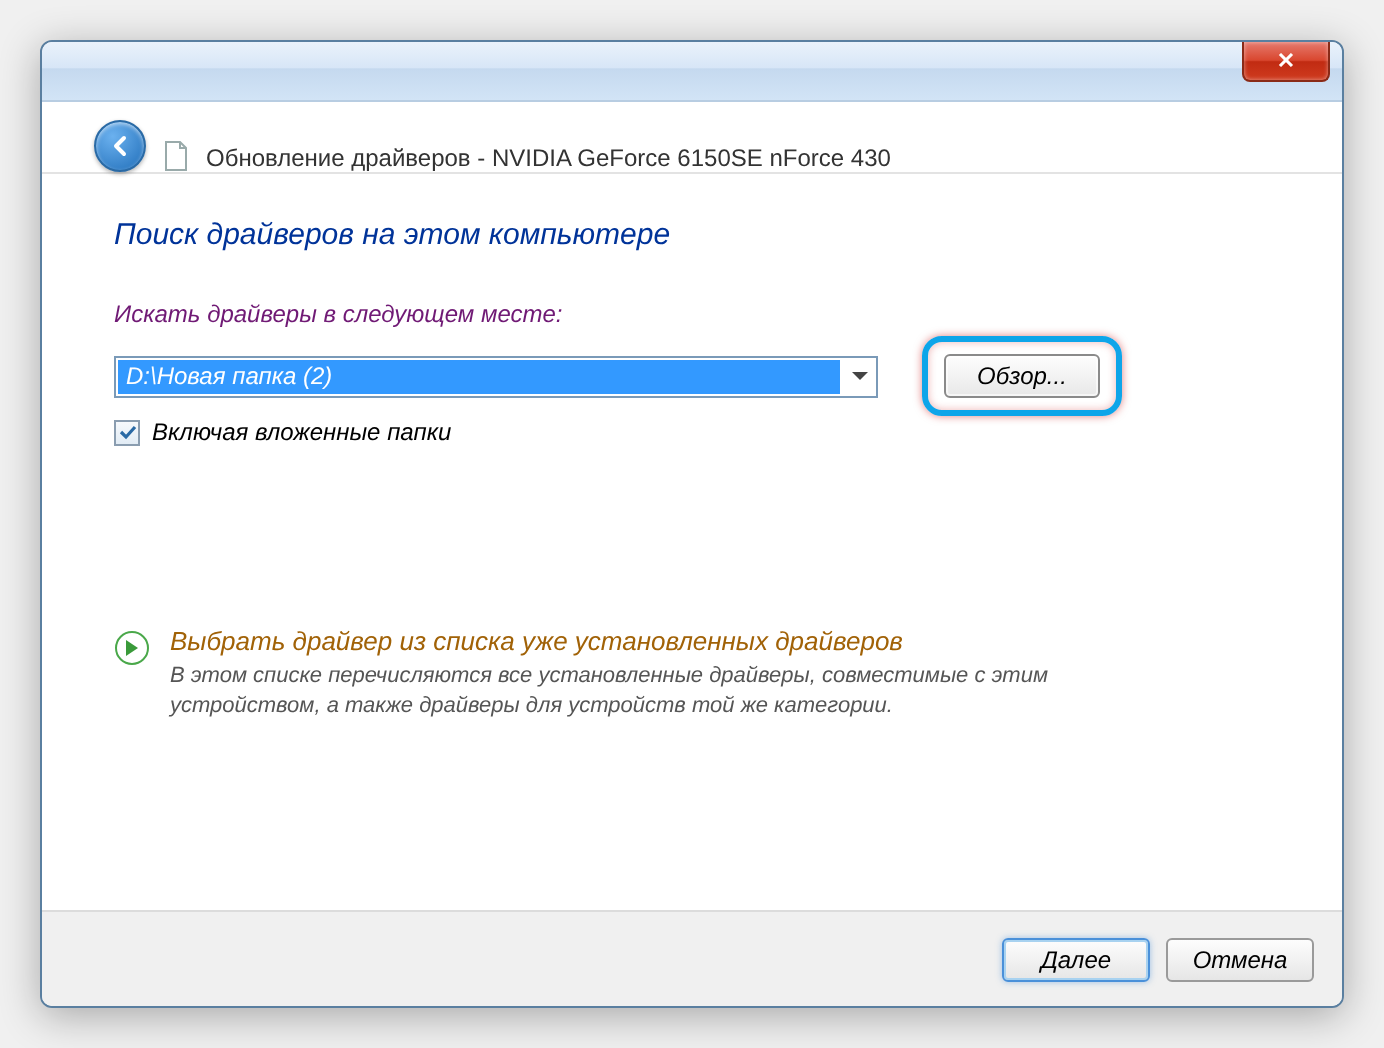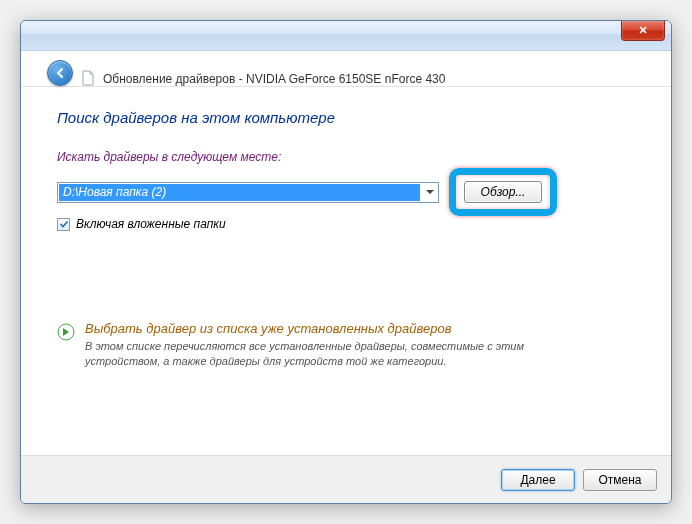--- a/index.html
+++ b/index.html
@@ -85,21 +85,21 @@
     margin: 4px 0 24px 0;
   }
   .field-label {
     font-size: 12px;
     color: #701a75;
     margin-bottom: 4px;
   }
   .path-row {
     display: flex;
     align-items: center;
-    gap: 10px;
+    gap: 22px;
   }
   .combo {
     width: 382px;
     height: 21px;
     border: 1px solid #7a9ab8;
     background: #fff;
     display: flex;
     align-items: center;
     position: relative;
   }
@@ -114,21 +114,21 @@
     line-height: 15px;
   }
   .combo-arrow {
     width: 17px;
     height: 19px;
     display: flex;
     align-items: center;
     justify-content: center;
   }
   .browse-highlight {
-    border: 7px solid #0ea5e9;
+    border: 3px solid #0ea5e9;
     border-radius: 10px;
     padding: 6px 8px;
     box-shadow: 0 0 4px rgba(200,0,0,0.5), inset 0 0 4px rgba(200,0,0,0.3);
   }
   .browse-btn {
     width: 78px;
     height: 22px;
     background: linear-gradient(to bottom, #fdfdfd, #e8e8e8);
     border: 1px solid #8a8a8a;
     border-radius: 3px;
@@ -195,20 +195,21 @@
     min-width: 74px;
     height: 22px;
     background: linear-gradient(to bottom, #fdfdfd, #e6e6e6);
     border: 1px solid #9a9a9a;
     border-radius: 3px;
     font-size: 12px;
     display: flex;
     align-items: center;
     justify-content: center;
     padding: 0 10px;
+    font-style: italic;
   }
   .footer-btn.default {
     border: 1px solid #4a90d9;
     box-shadow: inset 0 0 0 1px #a8d2f0, 0 0 3px rgba(74,144,217,0.5);
   }
 </style>
 </head>
 <body>
 
 <div class="window">

